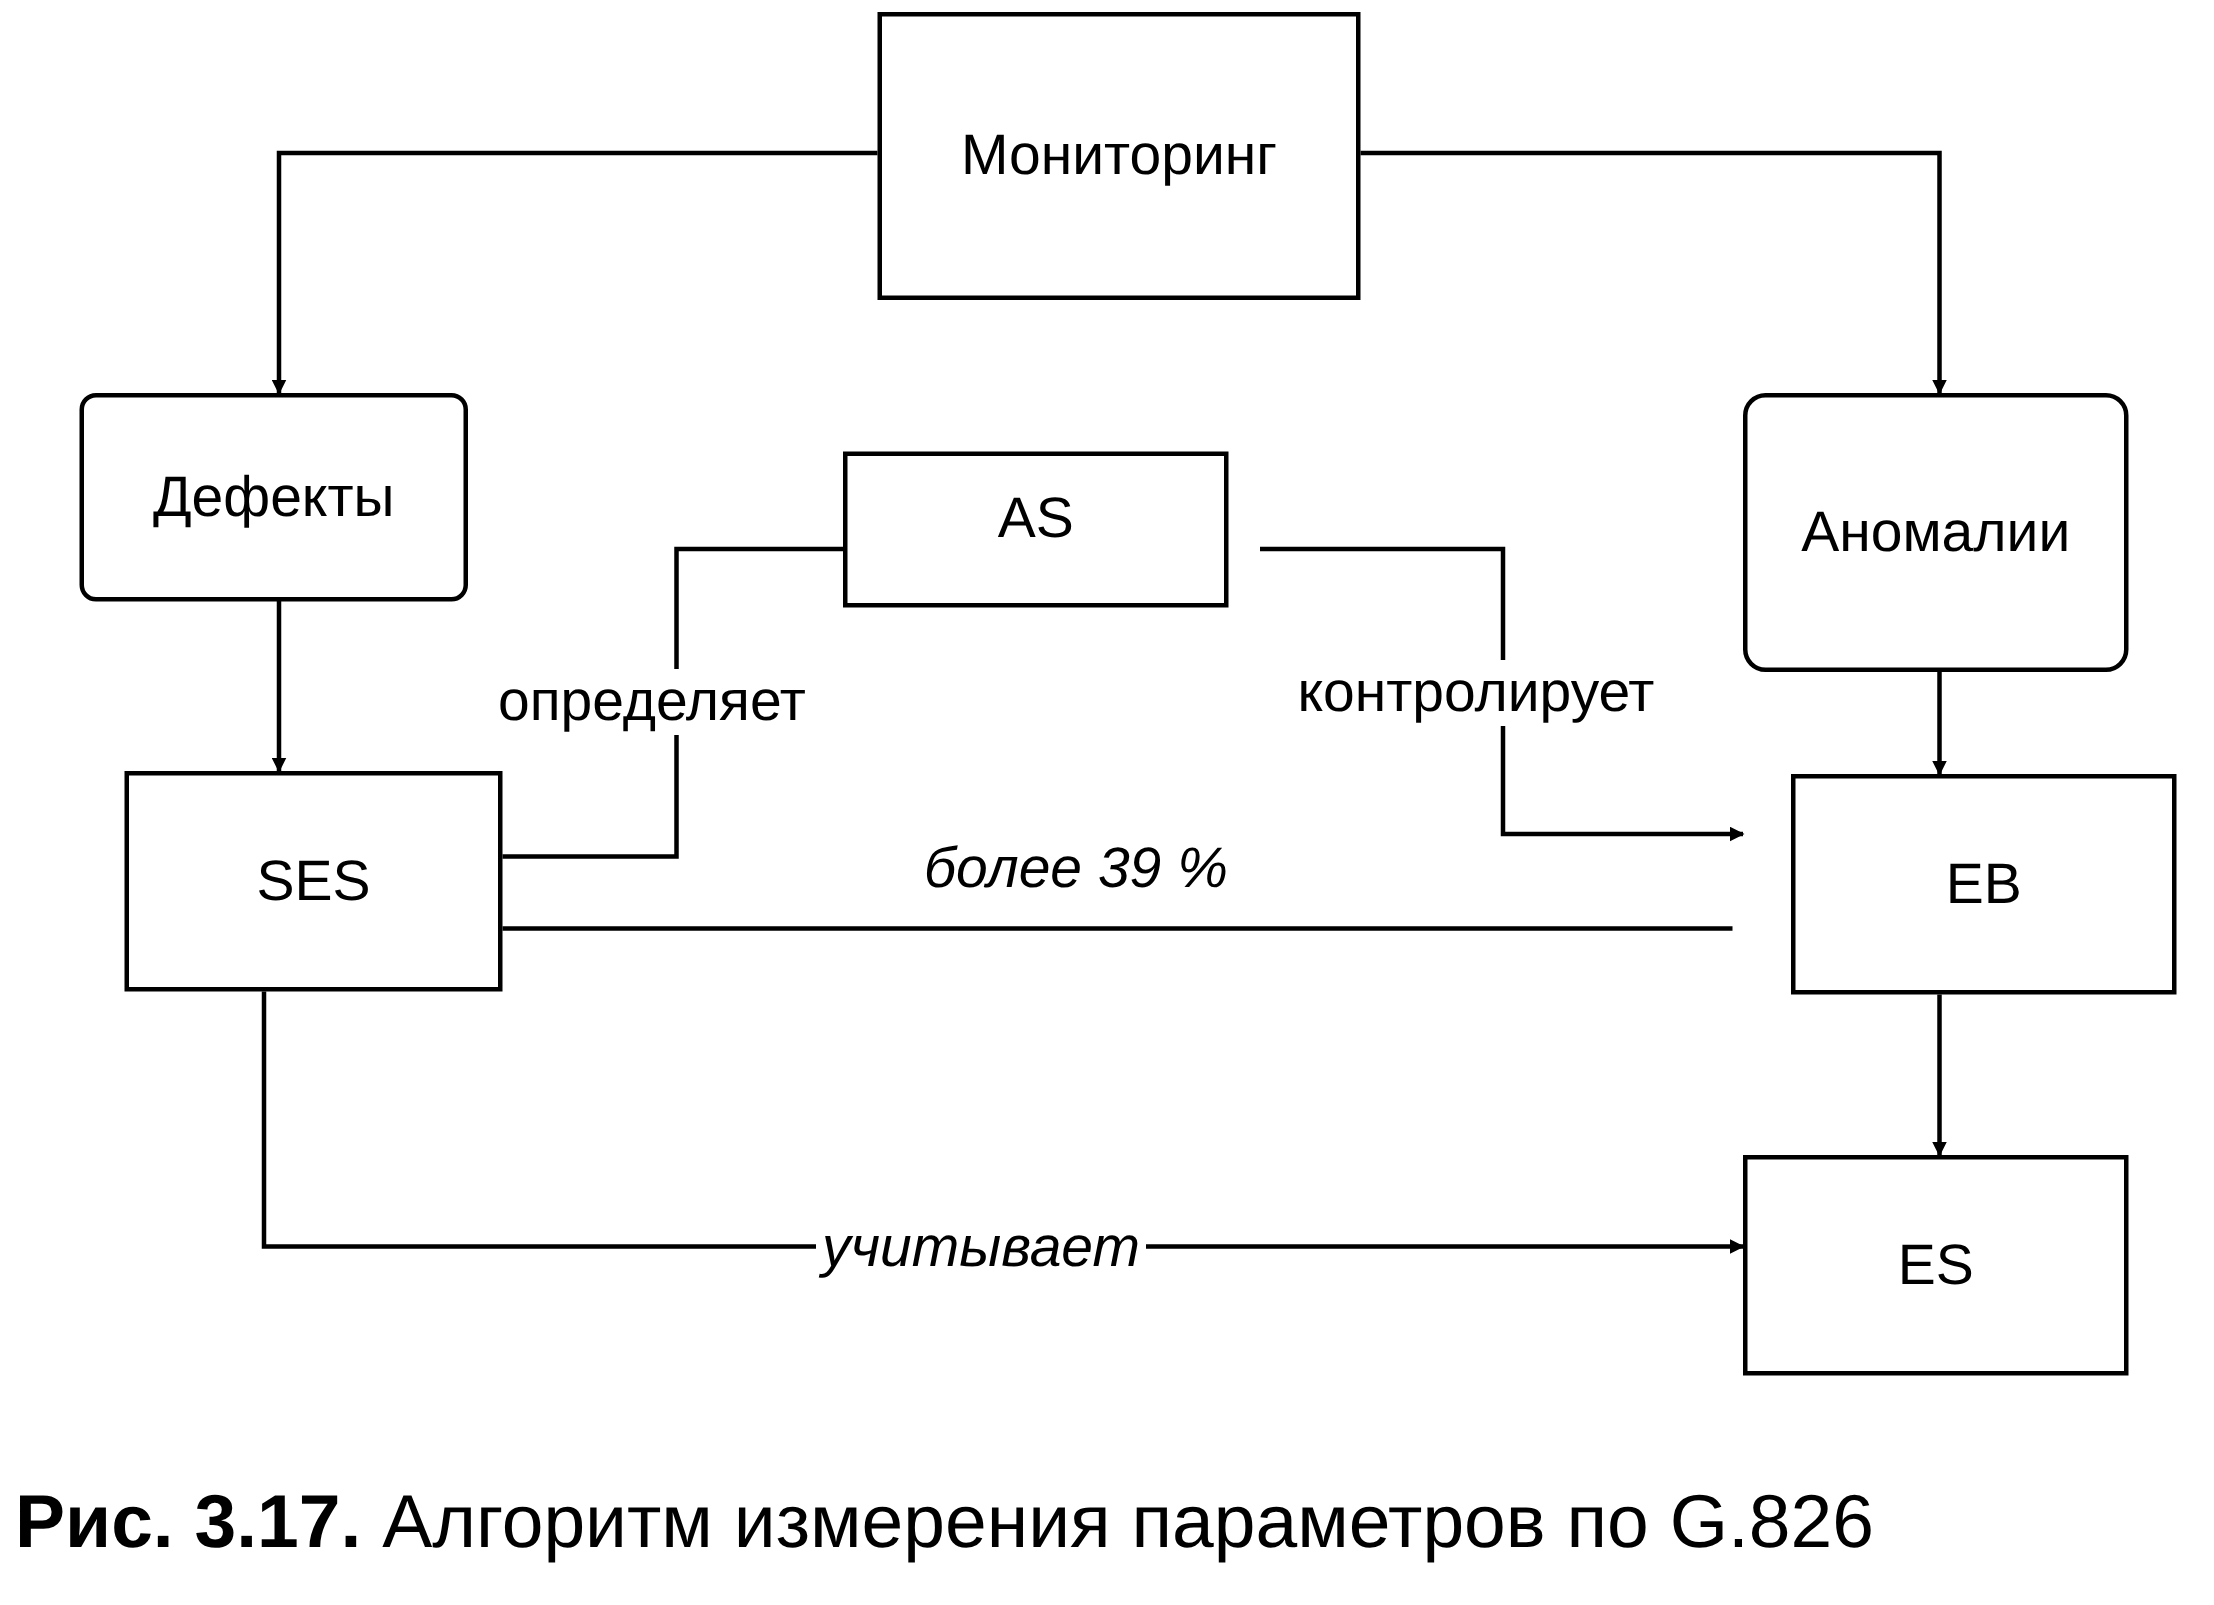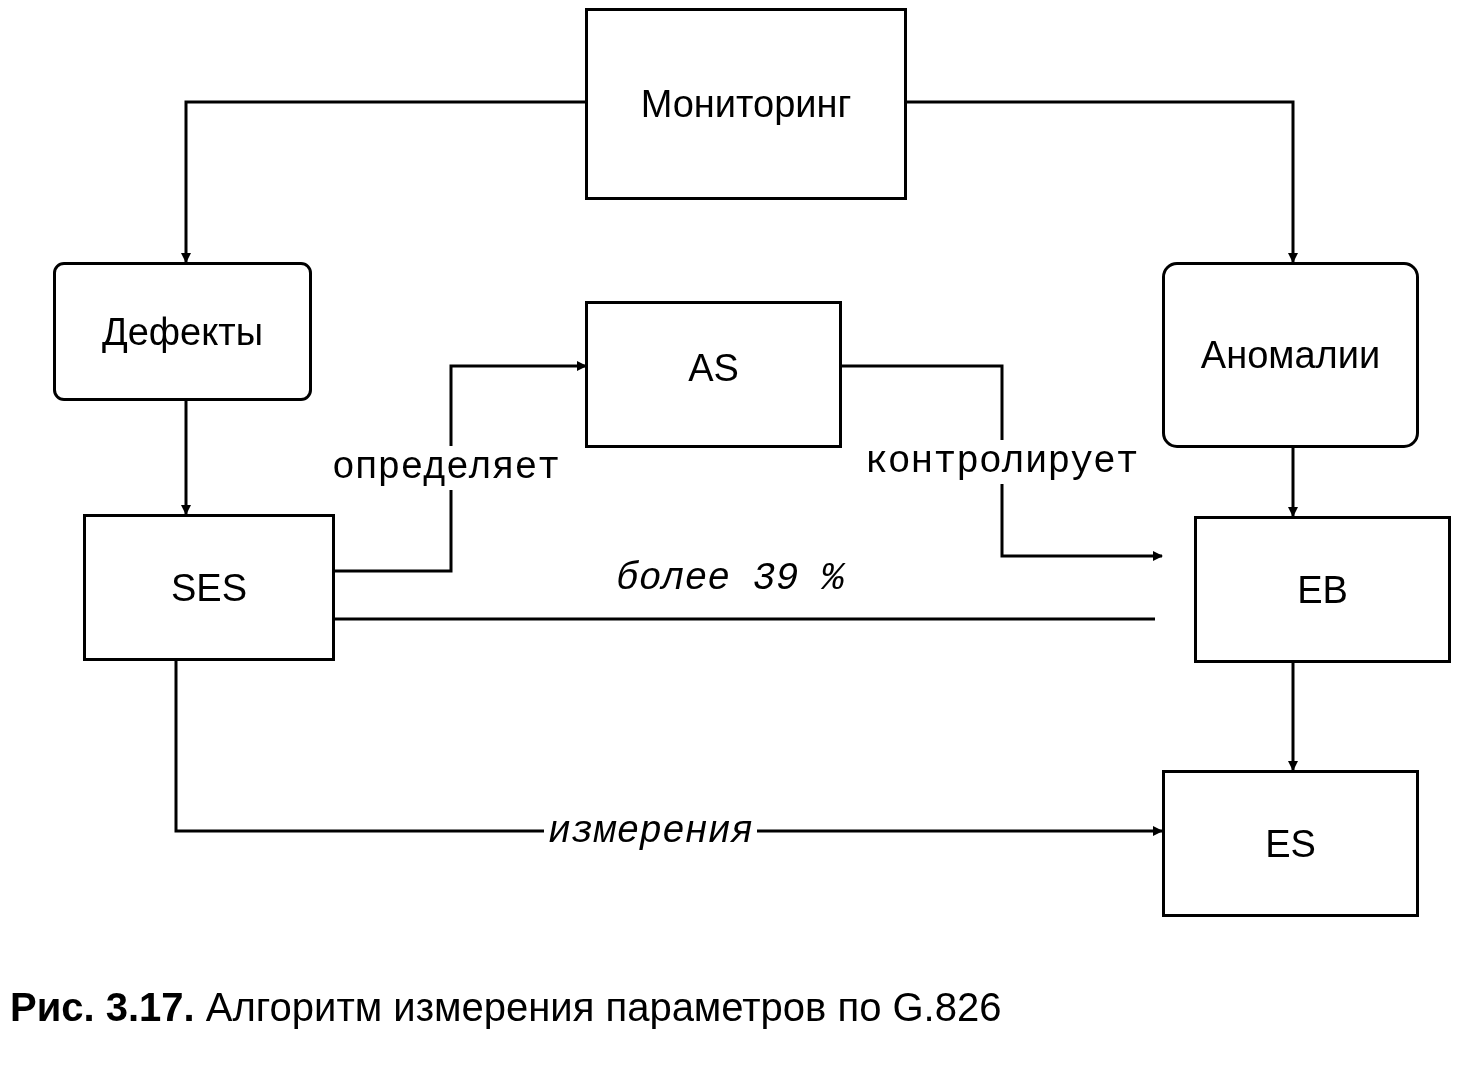--- a/index.html
+++ b/index.html
@@ -1,21 +1,21 @@
 <!DOCTYPE html>
 <html><head>
   <meta charset="utf-8">
   <style>
     html, body { margin: 0; padding: 0; background: #ffffff; }
     body { width: 1476px; height: 1070px; position: relative; overflow: hidden; font-family: "Liberation Sans", sans-serif; color: #000; }
     svg { position: absolute; left: 0; top: 0; }
     .box { position: absolute; border: 3px solid #000; box-sizing: border-box; background: #fff; display: flex; align-items: center; justify-content: center; text-align: center; font-size: 38px; line-height: 50px; }
-    .lbl { position: absolute; font-size: 38px; background: #fff; white-space: nowrap; line-height: 44px; font-family: Liberation Mono, monospace; }
+    .lbl { position: absolute; font-size: 38px; background: #fff; white-space: nowrap; line-height: 44px; }
     .it { font-style: italic; }
-    .caption { position: absolute; left: 10px; top: 985px; font-size: 40px; white-space: nowrap; }
+    .caption { position: absolute; left: 10px; top: 985px; font-size: 50px; white-space: nowrap; }
     .caption b { font-weight: bold; }
   </style>
 </head>
 <body>
 
 <svg width="1476" height="1070">
   <defs>
     <marker id="arr" markerWidth="10" markerHeight="10" refX="9" refY="5" orient="auto" markerUnits="userSpaceOnUse" viewBox="0 0 10 10">
       <path d="M0,0 L10,5 L0,10 z" fill="#000"></path>
     </marker>
@@ -47,37 +47,37 @@
 </div>
 
 <div class="box" style="left:53px;top:262px;width:259px;height:139px;border-radius:11px;">
   <span>Дефекты</span>
 </div>
 
 <div class="box" style="left:1162px;top:262px;width:257px;height:186px;border-radius:15px;">
   <span>Аномалии</span>
 </div>
 
-<div class="box" style="left:585px;top:301px;width:257px;height:147px;padding-bottom:14px;">
+<div class="box" style="left:562px;top:301px;width:257px;height:104px;padding-bottom:14px;">
   <span>AS</span>
 </div>
 
 <div class="box" style="left:64px;top:514px;width:252px;height:147px;margin-left:19px;">
   <span>SES</span>
 </div>
 
 <div class="box" style="left:1194px;top:516px;width:257px;height:147px;">
   <span>EB</span>
 </div>
 
 <div class="box" style="left:1162px;top:770px;width:257px;height:147px;">
   <span>ES</span>
 </div>
 
 <div class="lbl" style="left:332px;top:446px;">определяет</div>
 <div class="lbl" style="left:865px;top:440px;">контролирует</div>
 <div class="lbl it" style="left:616px;top:557px;background:transparent;">более 39 %</div>
-<div class="lbl it" style="left:544px;top:810px;padding:0 4px;">измерения</div>
+<div class="lbl it" style="left:544px;top:810px;padding:0 4px;">учитывает</div>
 
 <div class="caption">
   <b>Рис. 3.17.</b>
   <span>Алгоритм измерения параметров по G.826</span>
 </div>
 
 </body></html>

